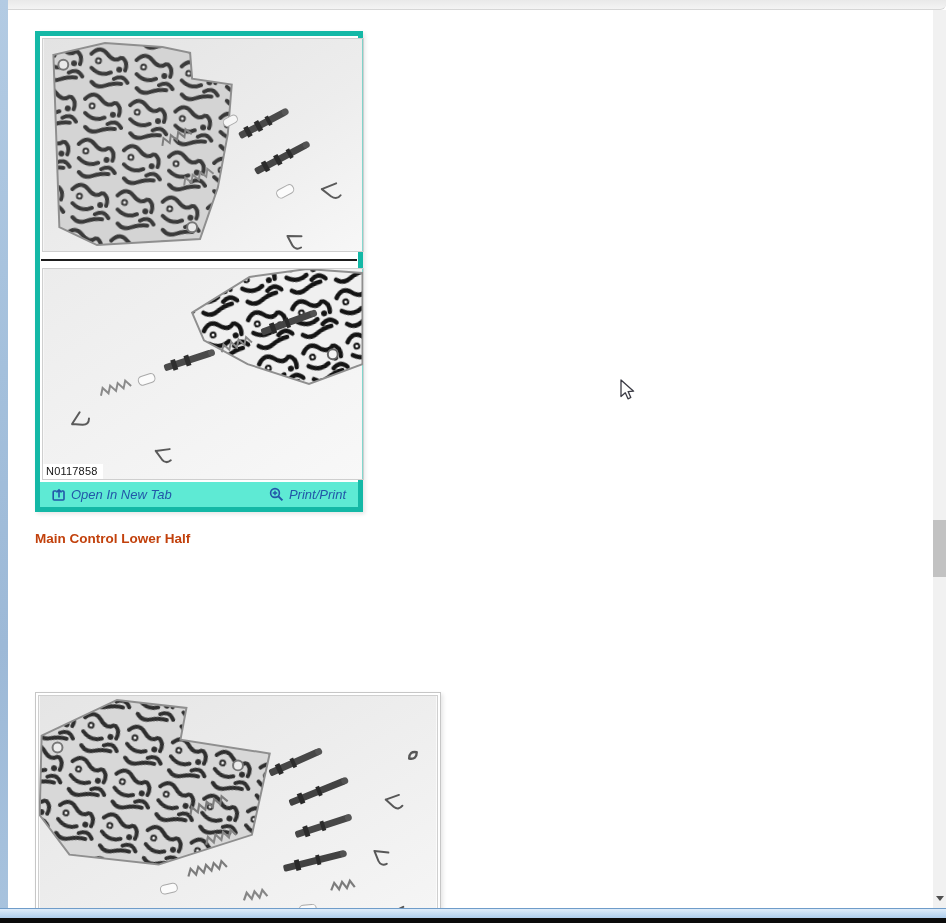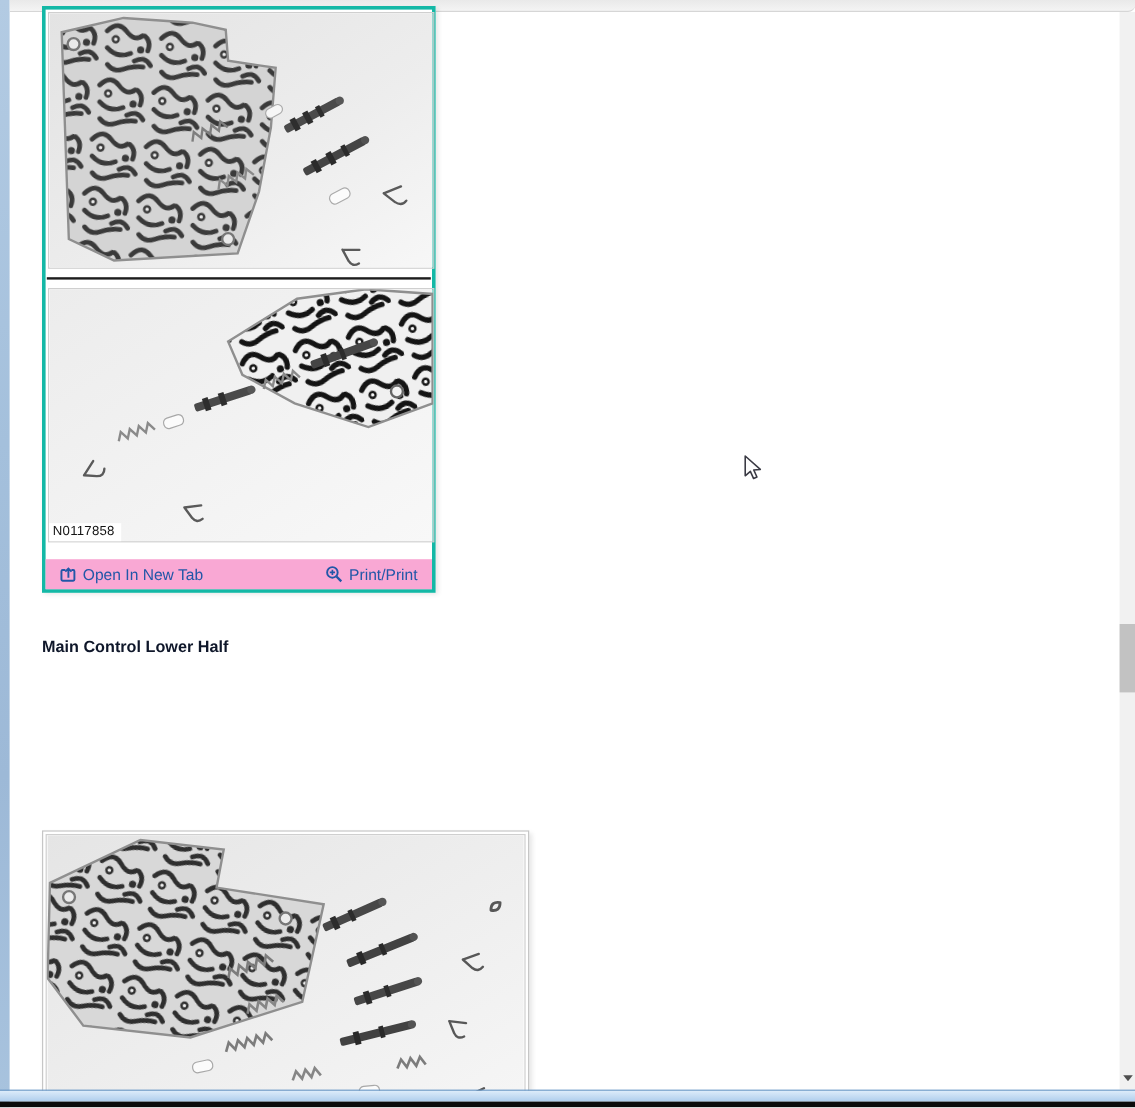--- a/index.html
+++ b/index.html
@@ -19,36 +19,36 @@
   .bottom-black { position:absolute; left:0; bottom:0; width:946px; height:5px; background:#0b0b0b; z-index:60; }
 
   
   .scrollbar { position:absolute; right:0; top:10px; width:13px; height:898px; background:#f1f1f1; z-index:55; }
   .scroll-thumb { position:absolute; left:0; top:510px; width:13px; height:57px; background:#c2c2c2; }
   .scroll-btn-down { position:absolute; left:0; bottom:4px; width:13px; height:12px; }
   .scroll-btn-down::after { content:""; position:absolute; left:3px; top:4px;
       border-left:4px solid transparent; border-right:4px solid transparent; border-top:5px solid #4f4f4f; }
 
   
-  .figure-card { position:absolute; left:35px; top:5px; width:328px; border:3px solid #14b8a6;
+  .figure-card { position:absolute; left:35px; top:31px; width:328px; border:5px solid #14b8a6;
                  background:#fff; box-shadow:2px 2px 4px rgba(0,0,0,.10); }
   .photo { display:block; margin:2px; border:1px solid #cfcfcf; }
   .fig-divider { border:0; border-top:2px solid #1d1d1d; margin:7px 1px; }
   .photo-wrap { position:relative; margin:0 2px; }
   .photo-wrap .photo { margin:0; }
   .image-id-label { position:absolute; left:1px; bottom:1px; background:#fff; color:#141414;
                     font-size:11px; padding:1px 5px 2px 3px; letter-spacing:.2px; }
-  .figure-footer { height:25px; background:#f9a8d4; display:flex; align-items:center;
-                   justify-content:space-between; padding:0 12px; margin-top:14px; }
+  .figure-footer { height:25px; background:#5eead4; display:flex; align-items:center;
+                   justify-content:space-between; padding:0 12px; margin-top:2px;font-style:italic; }
   .fig-link { display:flex; align-items:center; gap:5px; color:#2257a8; font-size:13px;
               text-decoration:none; cursor:pointer; }
   .fig-link svg { display:block; }
 
   
-  .heading { position:absolute; left:35px; top:531px; font-size:13.5px; font-weight:bold; color:#0f172a; }
+  .heading { position:absolute; left:35px; top:531px; font-size:13.5px; font-weight:bold; color:#c2410c; }
   .note-para { position:absolute; left:35px; top:571px; width:852px; font-size:13.5px;
                line-height:21px; color:#4c4c4c; }
   .note-para .step { padding-left:4px; }
   .note-para b { color:#3e3e3e; }
   .instruction { position:absolute; left:48px; top:632px; font-size:13.5px; color:#4c4c4c; }
 
   .figure-card-bottom { position:absolute; left:35px; top:692px; width:406px; height:219px;
                         border:1px solid #c6c6c6; background:#fff; padding:2px; overflow:hidden;
                         box-shadow:2px 2px 4px rgba(0,0,0,.10); }
   .figure-card-bottom svg { border:1px solid #cfcfcf; display:block; }

